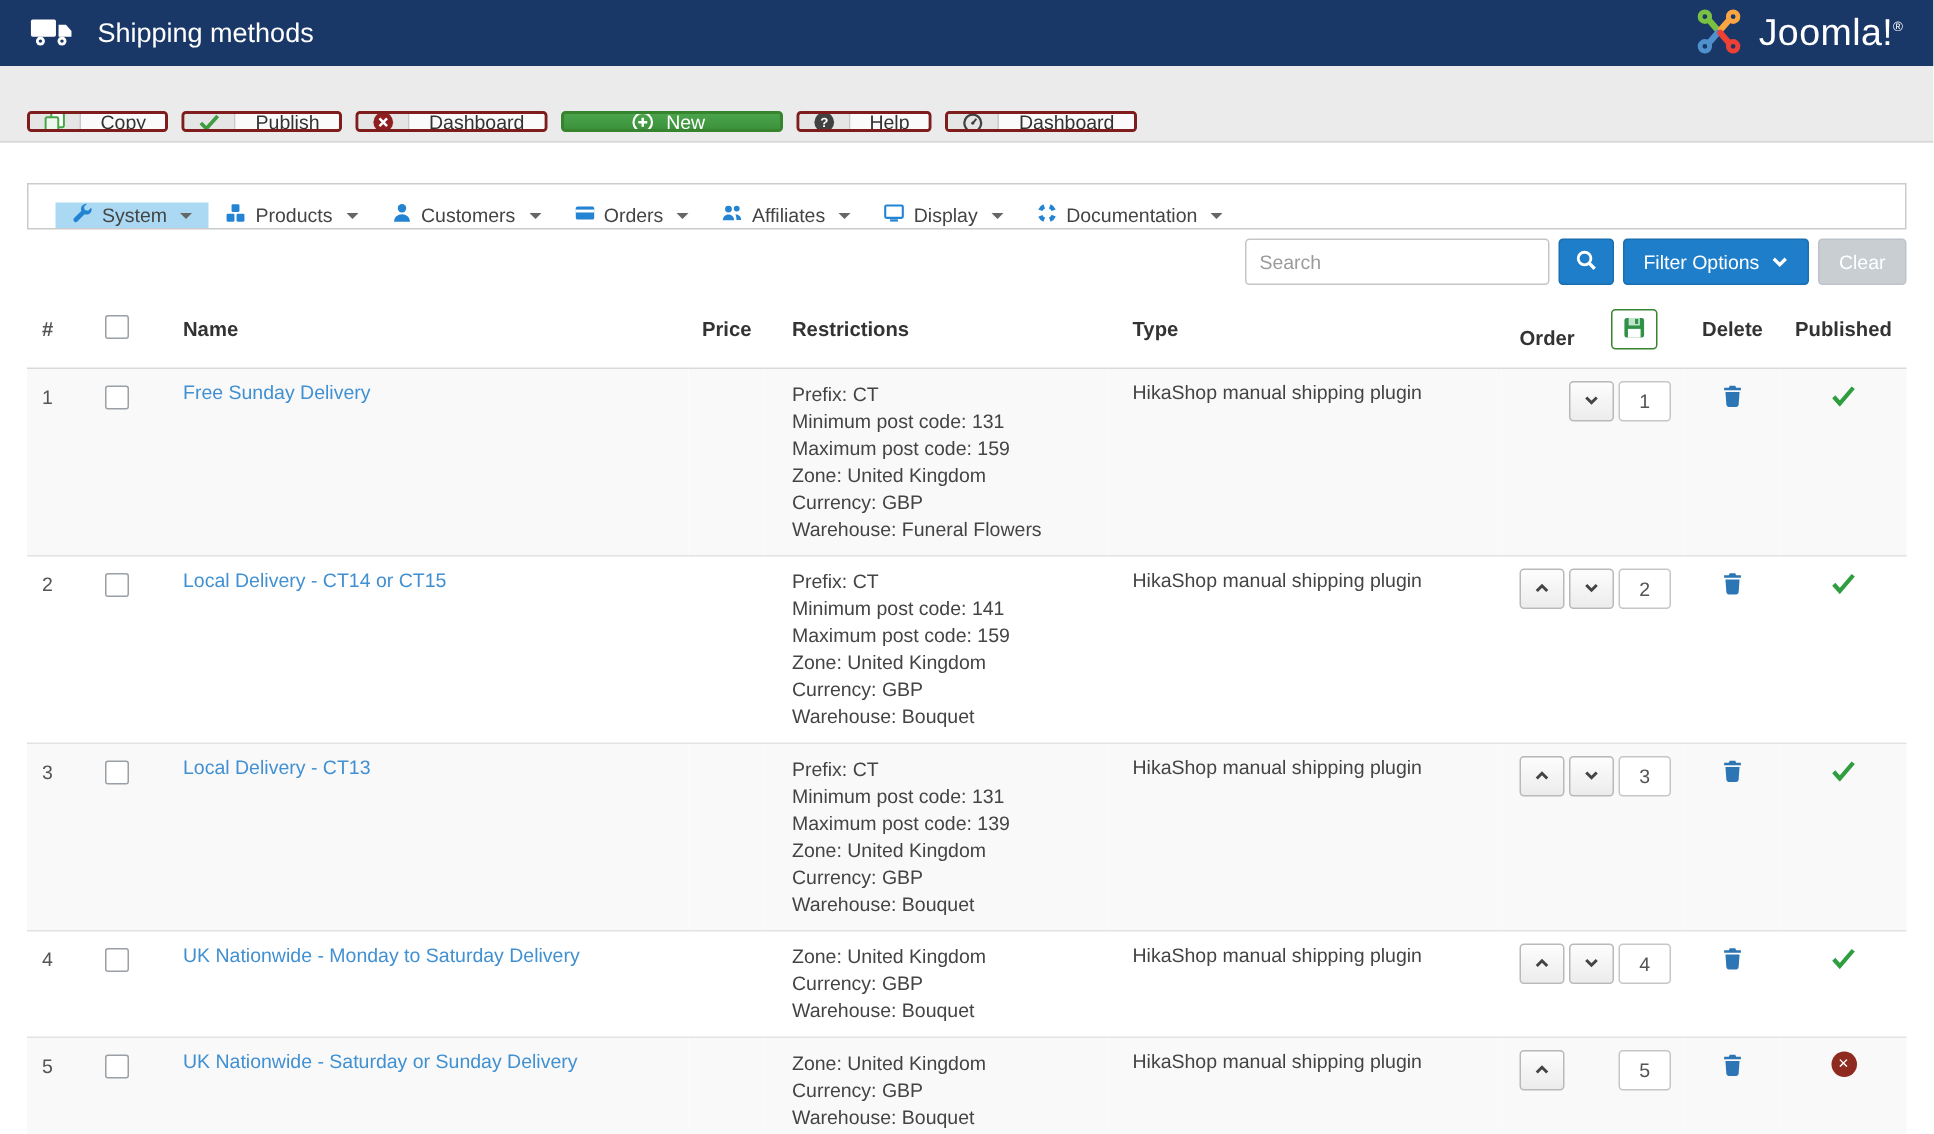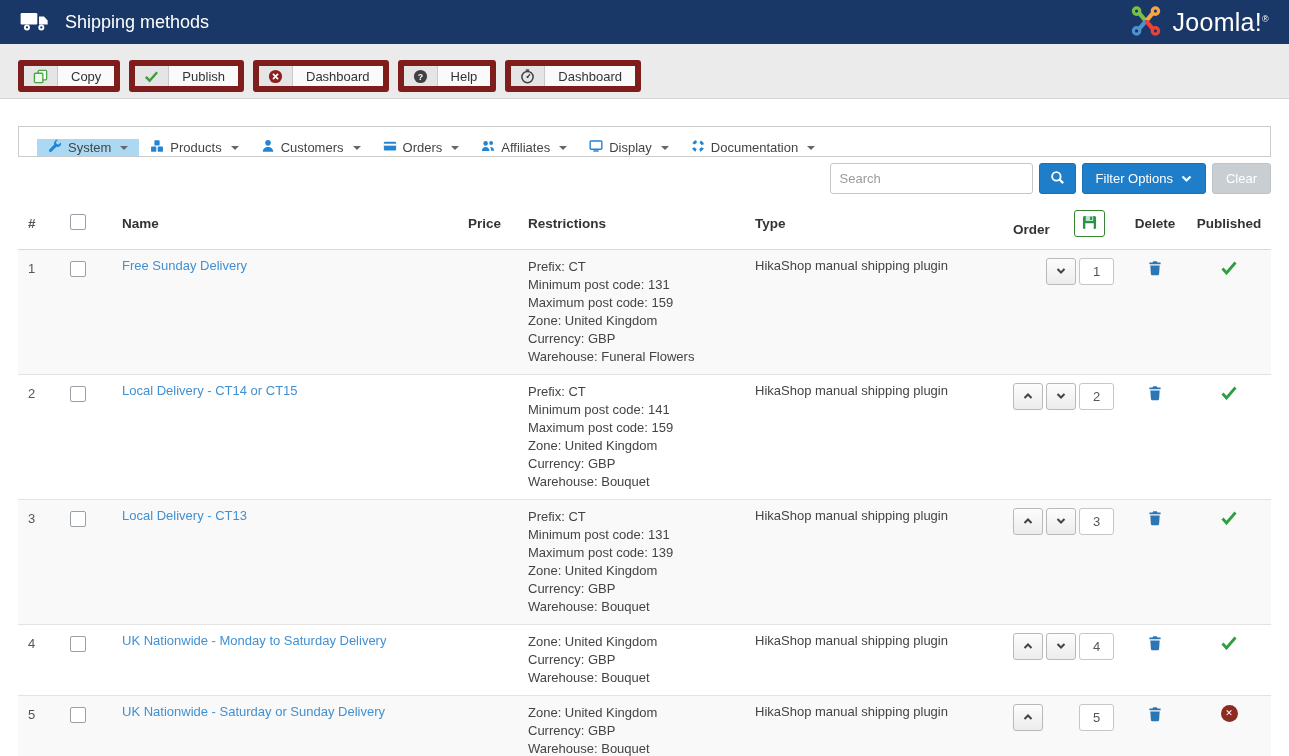--- a/index.html
+++ b/index.html
@@ -9,21 +9,21 @@
     font-family:"Liberation Sans","DejaVu Sans",sans-serif; font-size:13px; color:#333;
   }
   
   .topbar { height:44px; background:#1a3867; display:flex; align-items:center; padding:0 20px; }
   .topbar-title { color:#fff; font-size:18px; font-weight:400; margin-left:15px; }
   .brand { margin-left:auto; display:flex; align-items:center; gap:7px; color:#fff; }
   .brand-text { font-size:25px; letter-spacing:.3px; }
   .brand-reg { font-size:9px; vertical-align:super; }
   
   .toolbar { background:#ebebeb; border-bottom:1px solid #d6d6d6; padding:16px 18px 6px; display:flex; gap:9px; align-items:flex-start; }
-  .tbtn { display:inline-flex; align-items:stretch; border:6px solid #7f1d1d; border-radius:3px; background:#fbfbfb; height:32px; padding:0; cursor:pointer; overflow:hidden; font-family:inherit; font-size:13px; }
+  .tbtn { display:inline-flex; align-items:stretch; border:2px solid #7f1d1d; border-radius:3px; background:#fbfbfb; height:14px; padding:0; cursor:pointer; overflow:hidden; font-family:inherit; font-size:13px;margin-top:14px; }
   .tbtn .ic { display:flex; align-items:center; padding:0 9px; background:#e5e5e5; border-right:1px solid #c9c9c9; }
   .tbtn .lb { display:flex; align-items:center; padding:0 13px; color:#333; background:#fafafa; }
   .tbtn.green { background:linear-gradient(#4aa44a,#3c923c); border-color:#37842f; min-width:148px; justify-content:center; }
   .tbtn.green .ic { background:transparent; border-right:none; padding:0 4px 0 0; }
   .tbtn.green .lb { background:transparent; color:#fff; padding:0 4px; }
   
   .menubar { margin:27px 18px 0; border:1px solid #cbcbcb; background:#fff; display:flex; align-items:flex-end; height:31px; padding-left:18px; }
   .mitem { display:flex; align-items:center; gap:6px; padding:0 11px; color:#444; cursor:pointer; }
   .mitem.active { background:#abd9f3; }
   .caret { width:0; height:0; border-left:4px solid transparent; border-right:4px solid transparent; border-top:4px solid #666; margin-left:3px; }
@@ -112,20 +112,29 @@
     <span class="lb">Publish</span>
   </button>
   <button class="tbtn">
     <span class="ic">
       <svg width="15" height="15" viewBox="0 0 16 16">
           <circle cx="8" cy="8" r="7" fill="#8f1f1f"></circle>
           <path d="M5.3 5.3l5.4 5.4M10.7 5.3l-5.4 5.4" stroke="#fff" stroke-width="1.8"></path>
         </svg>
     </span>
     <span class="lb">Dashboard</span>
+  </button>
+  <button class="tbtn green">
+    <span class="ic">
+      <svg width="15" height="15" viewBox="0 0 16 16">
+          <circle cx="8" cy="8" r="6.6" fill="none" stroke="#fff" stroke-width="1.5"></circle>
+          <path d="M8 4.8v6.4M4.8 8h6.4" stroke="#fff" stroke-width="1.8"></path>
+        </svg>
+    </span>
+    <span class="lb">New</span>
   </button>
   <button class="tbtn">
     <span class="ic">
       <svg width="15" height="15" viewBox="0 0 16 16">
           <circle cx="8" cy="8" r="7" fill="#414141"></circle>
           <text x="8" y="11.5" font-size="9.5" fill="#fff" text-anchor="middle" font-weight="bold" font-family="Liberation Sans, sans-serif">?</text>
         </svg>
     </span>
     <span class="lb">Help</span>
   </button>

